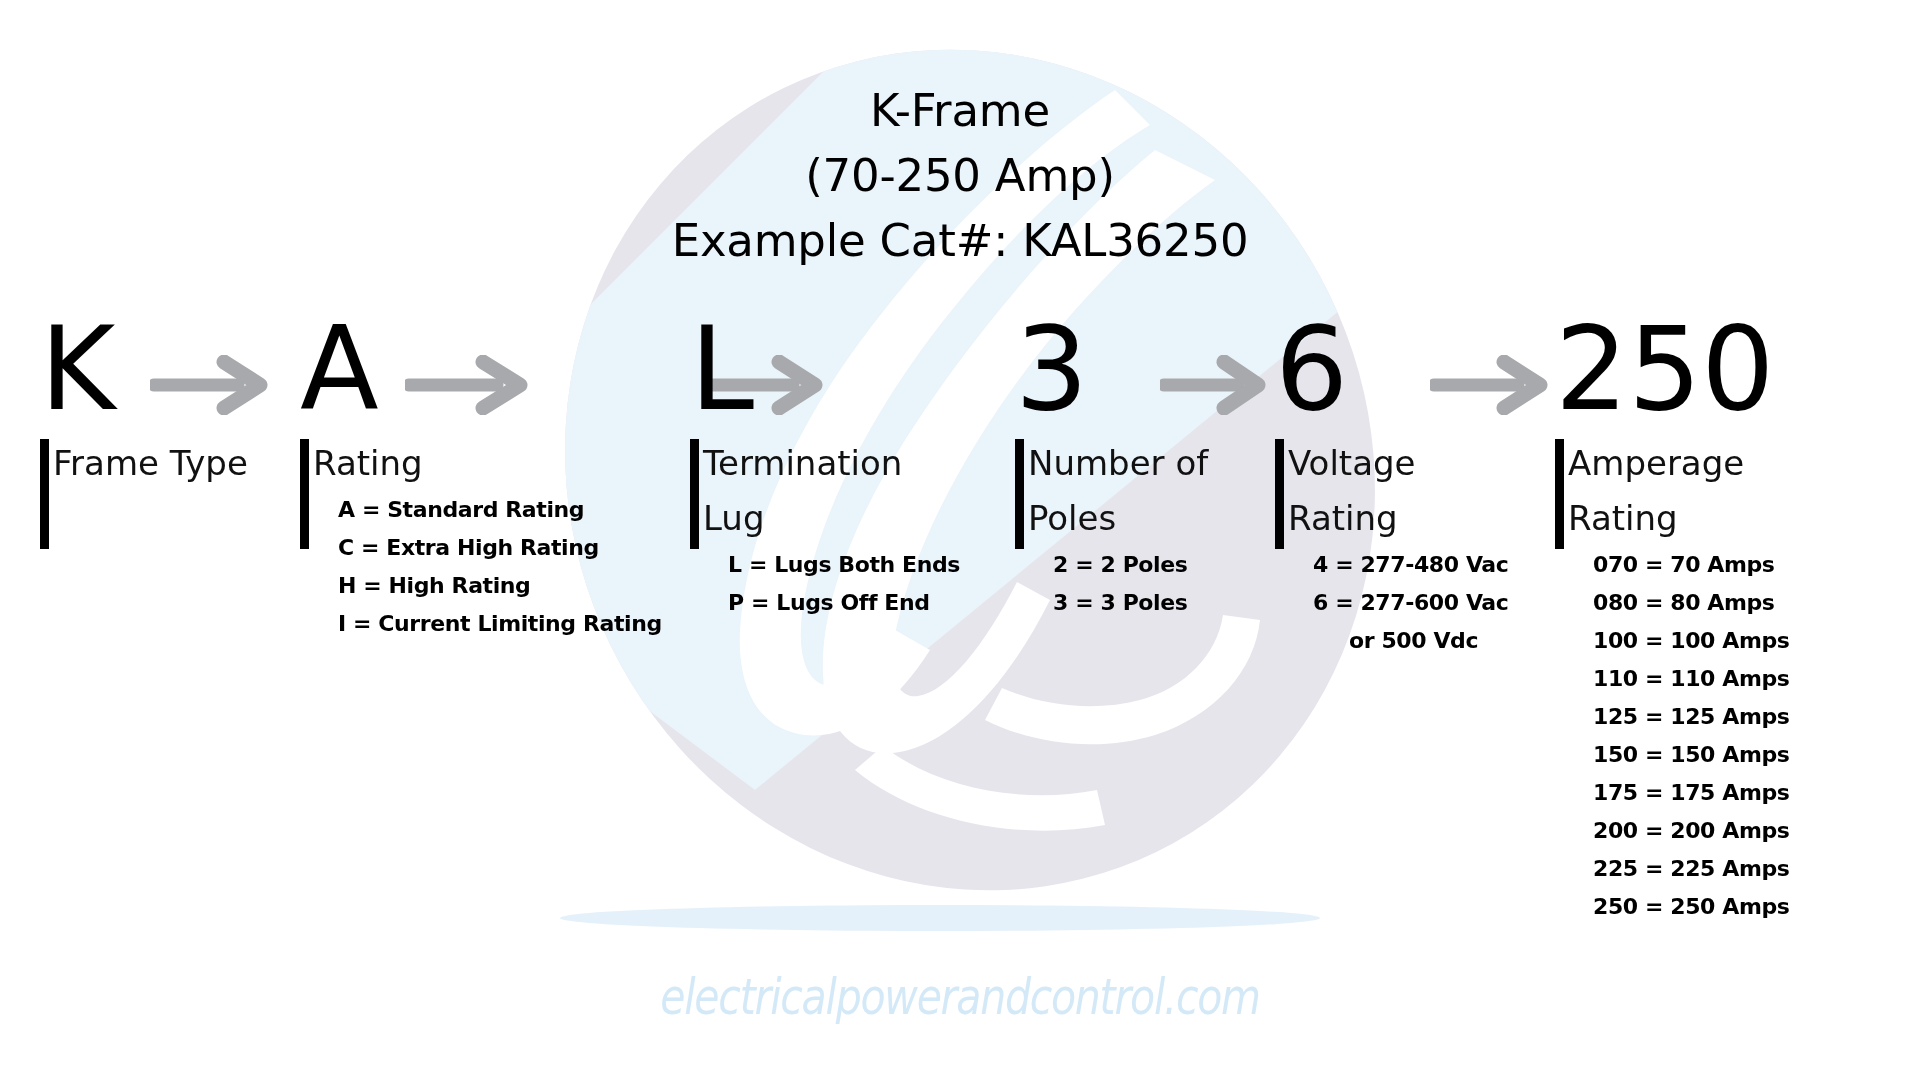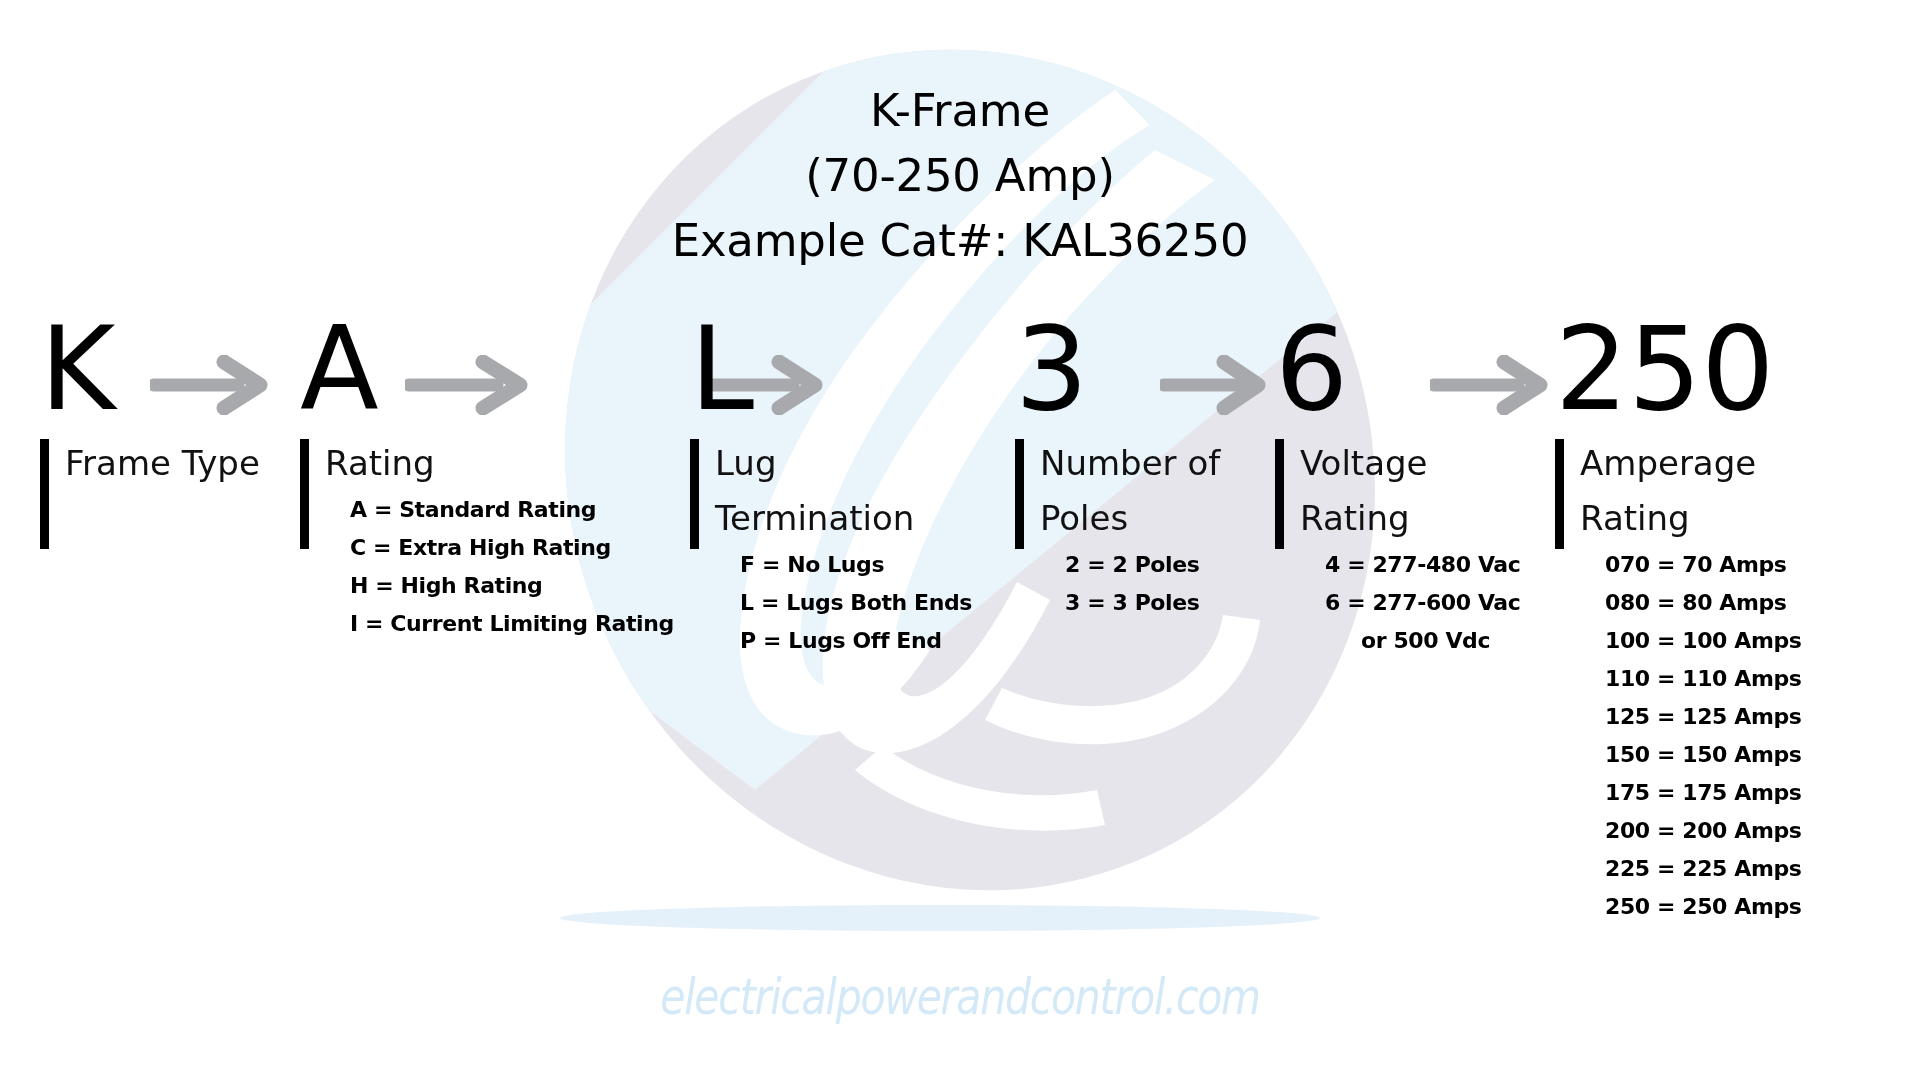--- a/index.html
+++ b/index.html
@@ -84,21 +84,20 @@
     font-weight: 400;
     color: #000000;
     height: 122px;
     display: block;
     white-space: nowrap;
   }
   .labelwrap {
     display: flex;
     align-items: flex-start;
     margin-top: 4px;
-    gap: 12px;
   }
   .bar {
     flex: 0 0 auto;
     width: 9px;
     background: #000000;
     margin-right: 4px;
     margin-top: 3px;
   }
   .textcol {
     flex: 1 1 auto;
@@ -234,24 +233,23 @@
           </div>
         </div>
       </div>
     </div>
 
     <div class="col" style="left:690px; width:320px;">
       <span class="bigchar">L</span>
       <div class="labelwrap">
         <div class="bar" style="height:110px;"></div>
         <div class="textcol">
+          <div class="heading">Termination</div>
           <div class="heading">Lug</div>
-          <div class="heading">Termination</div>
-          <div class="sublist">
-            <div class="sub">F = No Lugs</div>
+          <div class="sublist">
             <div class="sub">L = Lugs Both Ends</div>
             <div class="sub">P = Lugs Off End</div>
           </div>
         </div>
       </div>
     </div>
 
     <div class="col" style="left:1015px; width:250px;">
       <span class="bigchar">3</span>
       <div class="labelwrap">

